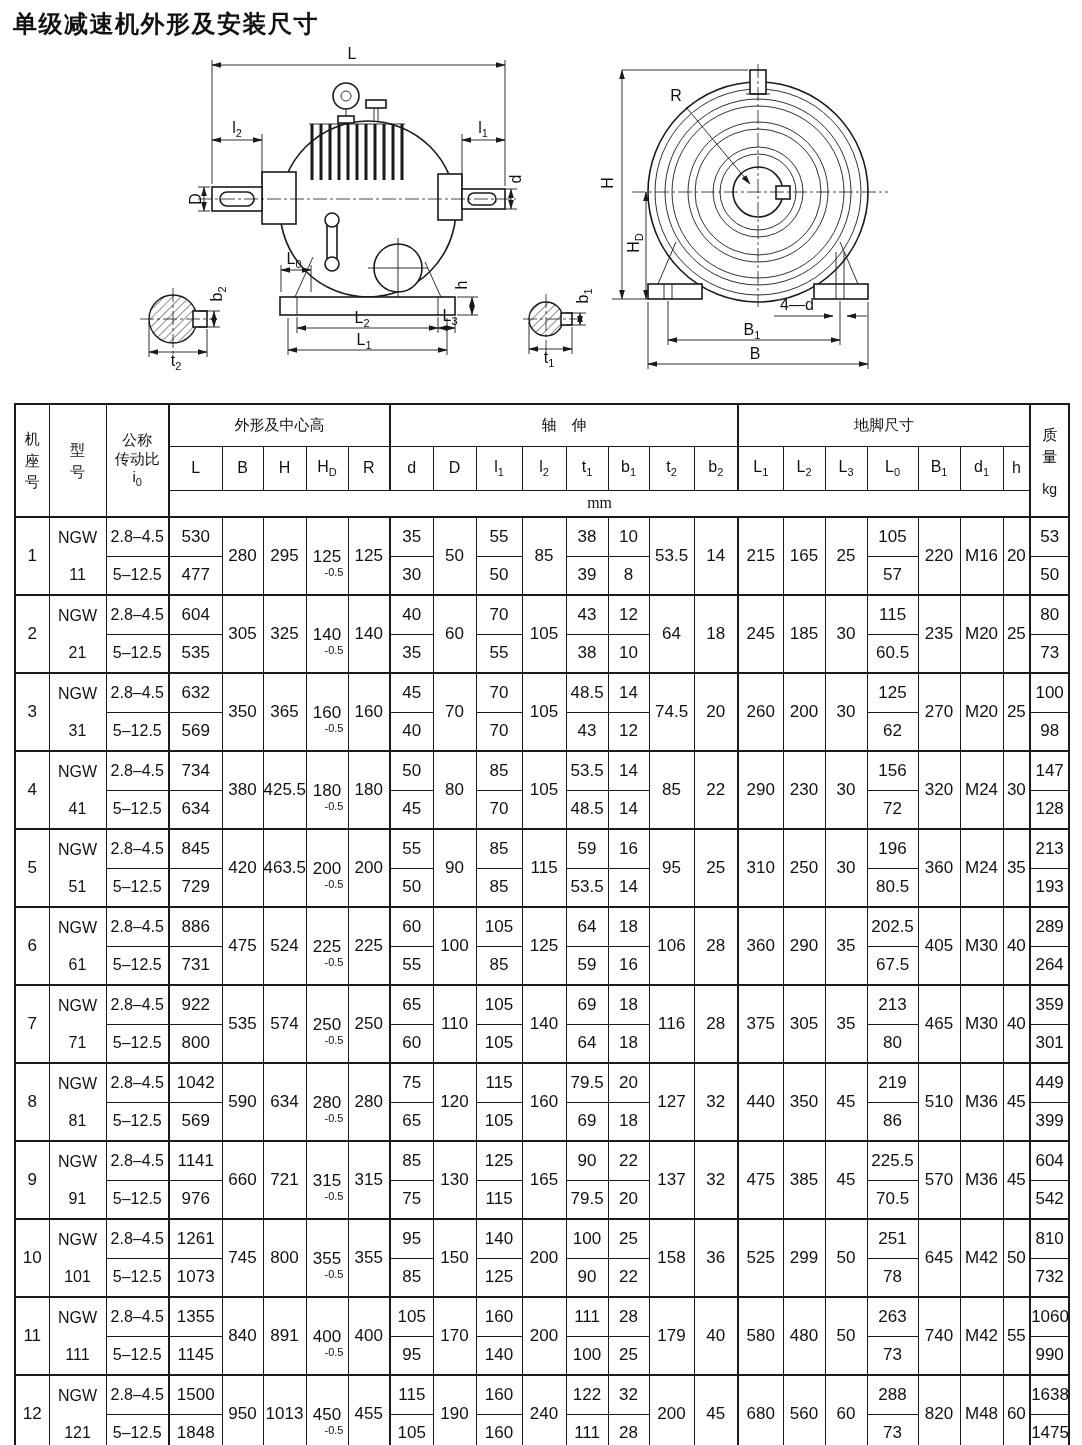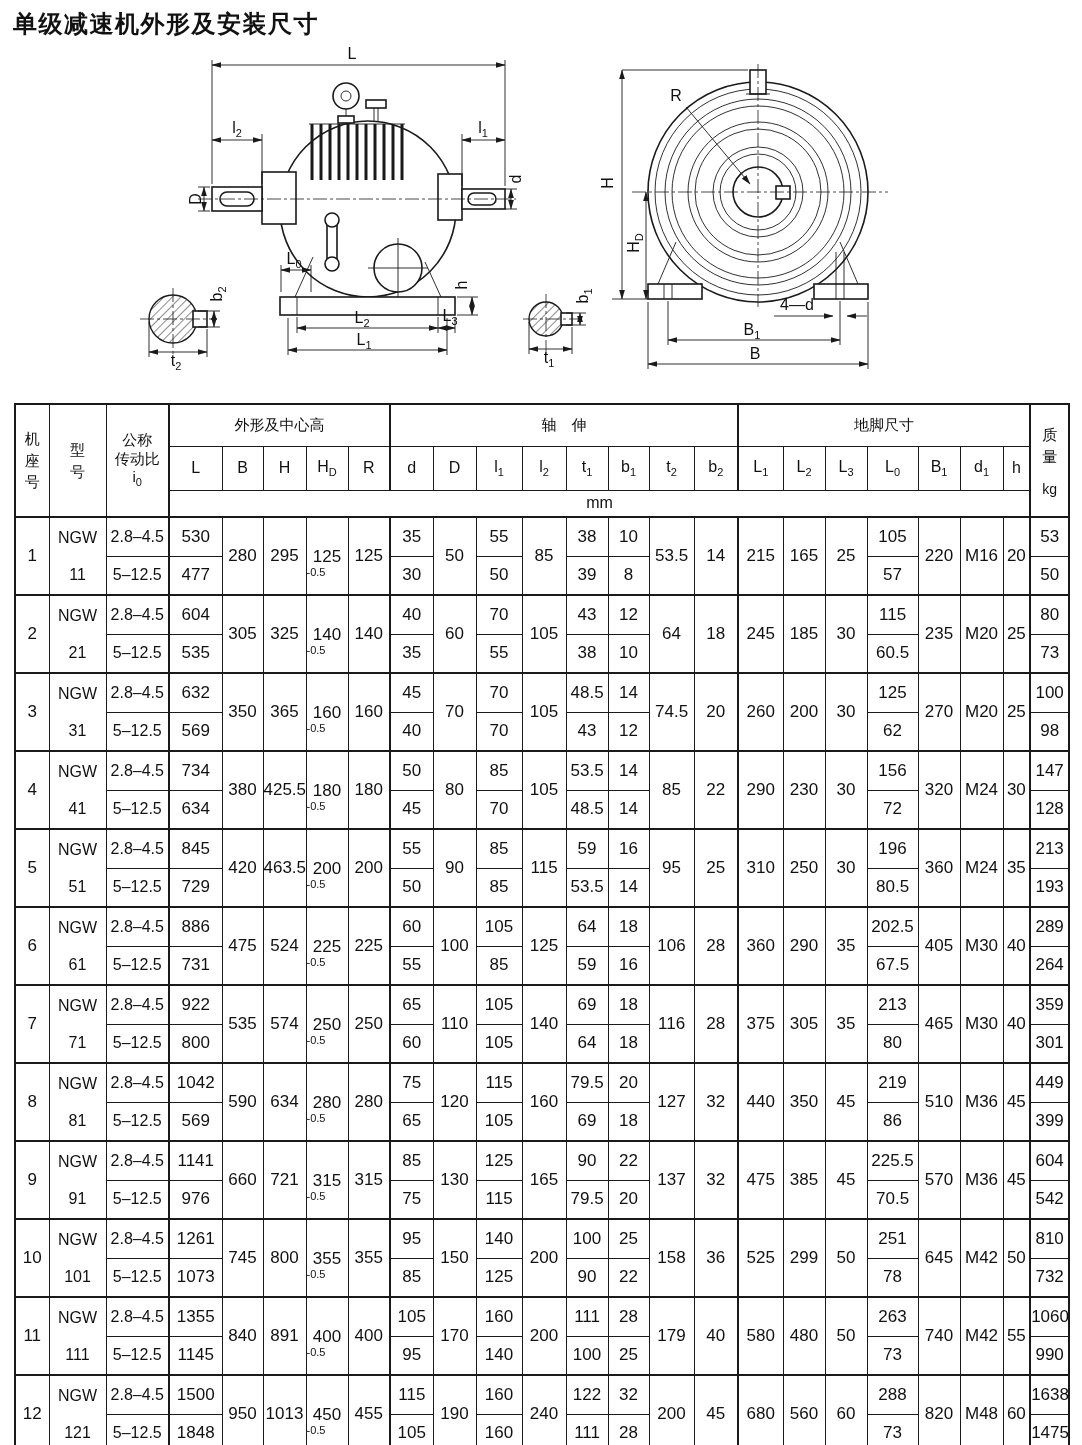--- a/index.html
+++ b/index.html
@@ -27,22 +27,22 @@
   tbody tr{height:39px;}
   tbody tr.g0 td{border-top:2px solid #1a1a1a;}
   .gb{border-left:2px solid #1a1a1a !important;}
   .vt{width:1em;margin:0 auto;line-height:1.45;font-size:15px;}
   .kg{font-size:14px;margin-top:14px;}
   .ratio-cell div{line-height:1.25;}
   sub{font-size:11px;}
   td.ratio{font-size:16px;margin-left:24px;}
   .model div{line-height:37px;font-size:16px;}
   .hd .main{display:block;line-height:19px;margin-top:14px;}
-  .hd .tol{display:block;font-size:11px;text-align:left;padding-right:4px;line-height:13px;}
-  .unit{font-size:16px;}
+  .hd .tol{display:block;font-size:11px;text-align:right;padding-right:4px;line-height:13px;}
+  .unit{font-size:16px;font-family:Liberation Serif, serif;}
 </style>
 </head>
 <body>
 
 <div class="title">单级减速机外形及安装尺寸</div>
 
 <svg id="diagram" width="1082" height="350" viewBox="0 40 1082 350">
   <defs>
     <marker id="ar" viewBox="0 0 10 6" refX="9.5" refY="3" markerWidth="11" markerHeight="7" orient="auto-start-reverse">
       <path d="M0,0 L10,3 L0,6 Z" fill="#1a1a1a"></path>

